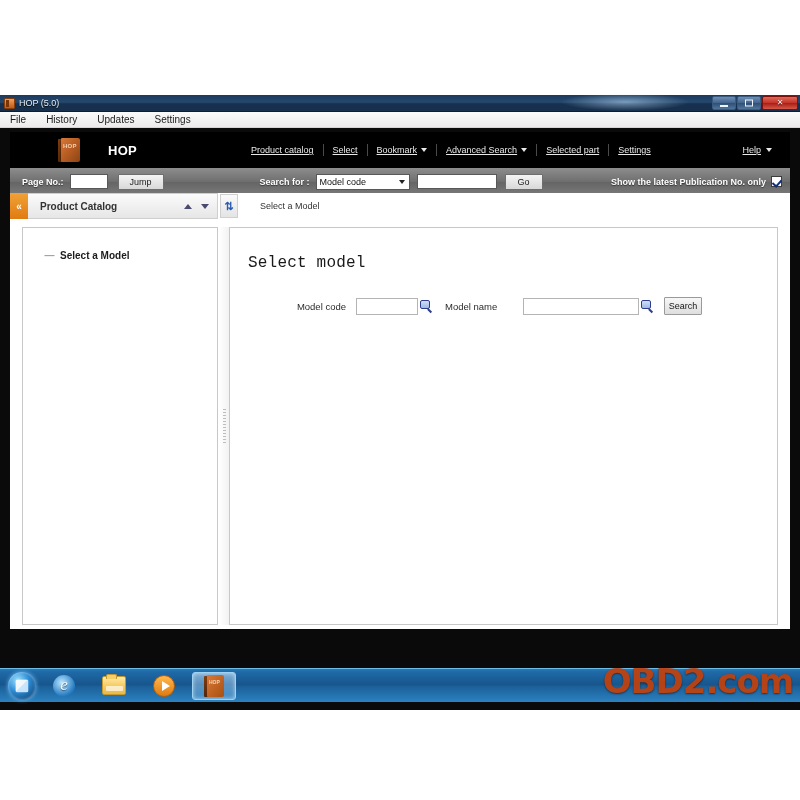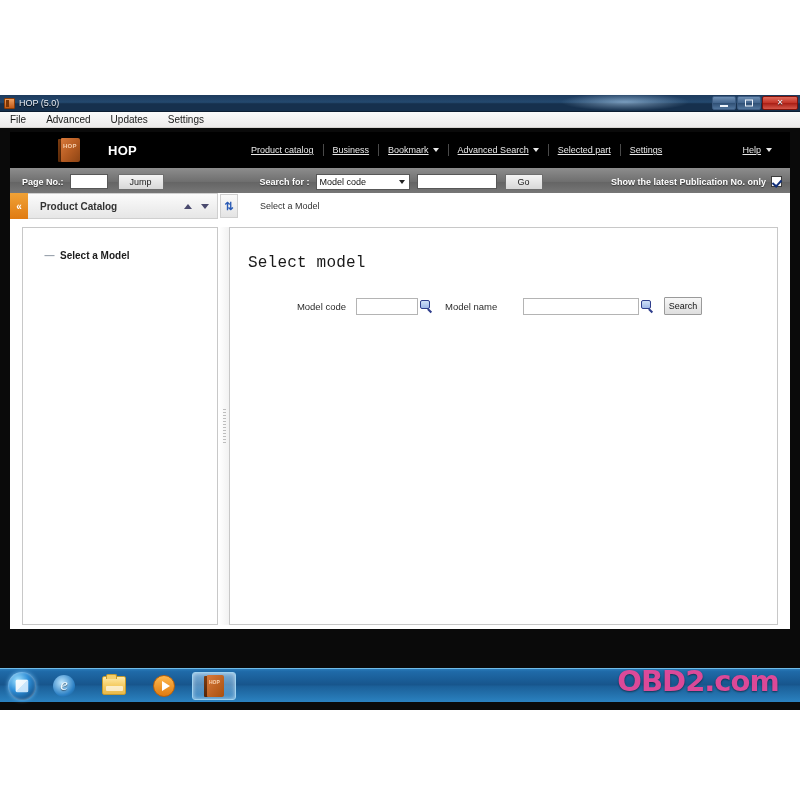--- a/index.html
+++ b/index.html
@@ -360,22 +360,22 @@
     background: linear-gradient(135deg, #ff6a3d 0 50%, #ffd24d 50% 100%);
     border-radius: 2px;
   }
   #clock {
     color: #ffffff; font-size: 9px; line-height: 11px; text-align: center;
     text-shadow: 0 1px 1px rgba(0,0,0,.6); padding-left: 2px;
   }
   #watermark {
     position: absolute; left: 596px; top: 664px; width: 204px; height: 34px;
     display: flex; align-items: center; justify-content: center;
-    font-size: 29px; font-weight: bold; letter-spacing: -1px;
-    color: #ec4899; text-shadow: 0 1px 2px rgba(0,0,0,.55);
+    font-size: 34px; font-weight: bold; letter-spacing: -1px;
+    color: #c2410c; text-shadow: 0 1px 2px rgba(0,0,0,.55);
     opacity: .92; pointer-events: none; font-family: "DejaVu Sans", sans-serif;
   }
 </style>
 </head>
 <body>
 
 <div id="screen">
 
   <div id="desktop"></div>
 
@@ -391,39 +391,39 @@
           <span class="g"></span>
         </div>
       <div class="wbtn close">
         <span class="g">✕</span>
       </div>
     </div>
   </div>
 
   <div id="menubar">
     <span class="mi">File</span>
-    <span class="mi">Advanced</span>
+    <span class="mi">History</span>
     <span class="mi">Updates</span>
     <span class="mi">Settings</span>
   </div>
 
   <div id="appheader">
     <div id="logo-book">
       <div class="spine"></div>
       <div class="cover"></div>
       <div class="lbl">HOP</div>
     </div>
     <div id="brand">HOP</div>
 
     <div id="topnav">
       <div class="navitem">
         <span class="t">Product catalog</span>
       </div>
       <div class="navitem">
-        <span class="t">Business</span>
+        <span class="t">Select</span>
       </div>
       <div class="navitem">
         <span class="t">Bookmark</span>
         <span class="caret-d"></span>
       </div>
       <div class="navitem">
         <span class="t">Advanced Search</span>
         <span class="caret-d"></span>
       </div>
       <div class="navitem">

